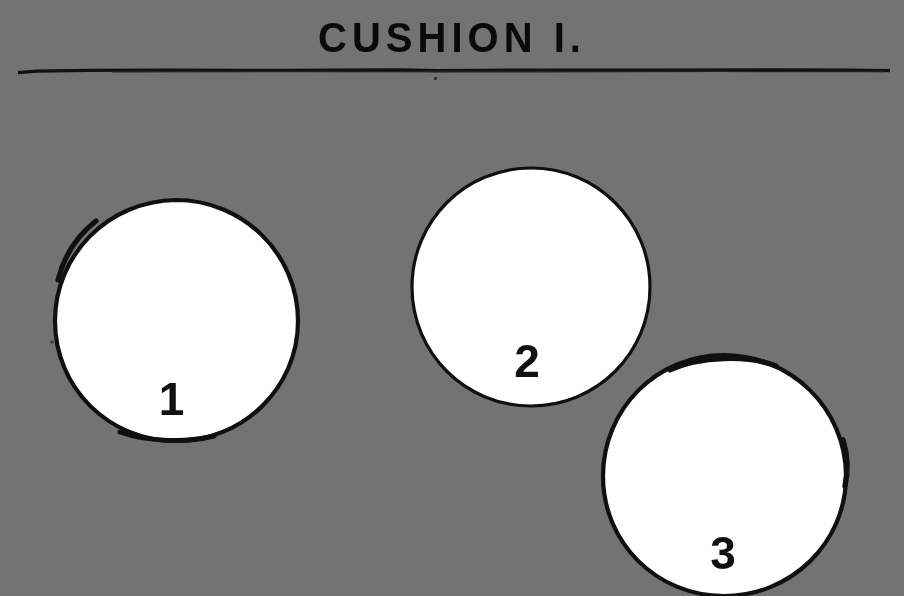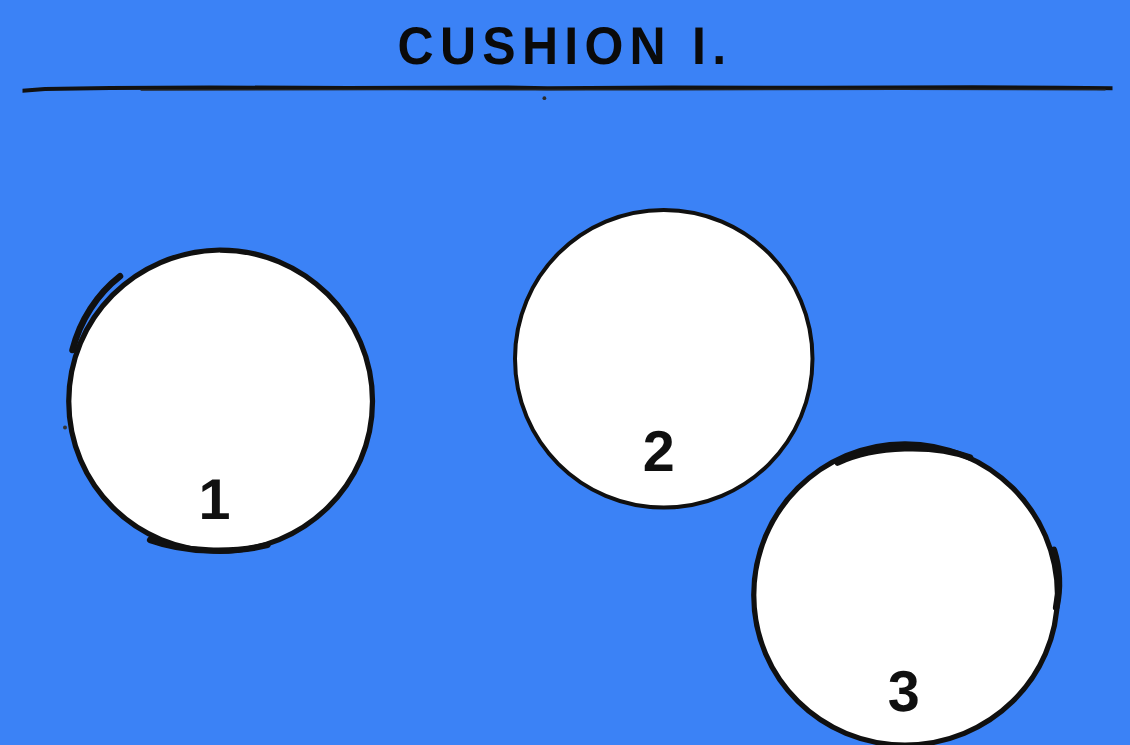--- a/index.html
+++ b/index.html
@@ -7,21 +7,21 @@
     padding: 0;
     background: #ffffff;
   }
   body {
     font-family: "Liberation Sans", sans-serif;
   }
   #page {
     position: relative;
     width: 904px;
     height: 596px;
-    background: #3b82f6;
+    background: #737373;
     overflow: hidden;
   }
 
   
   #header-block {
     position: absolute;
     left: 0;
     top: 0;
     width: 904px;
     height: 80px;

